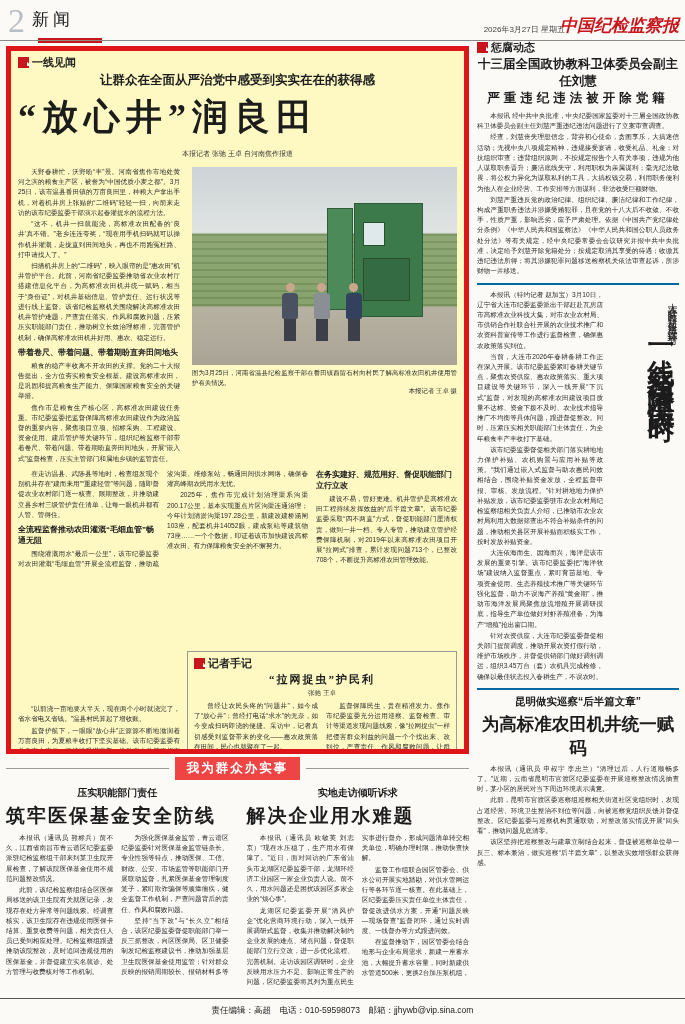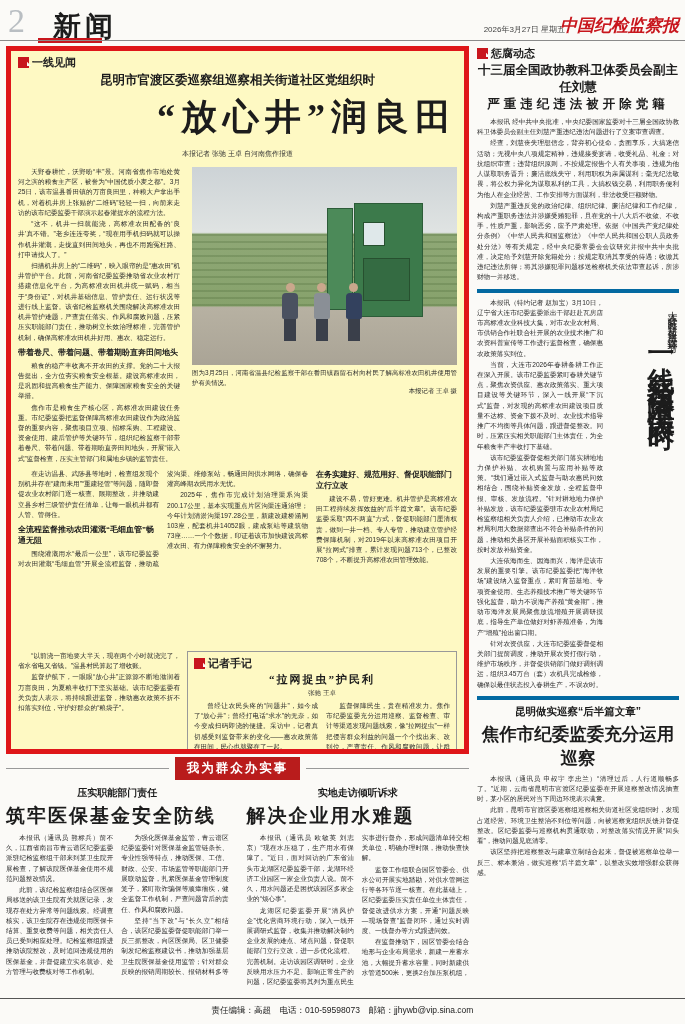--- a/index.html
+++ b/index.html
@@ -3,80 +3,80 @@
 <meta charset="utf-8">
 <style>
   * { margin:0; padding:0; box-sizing:border-box; }
   html,body { width:685px; height:1024px; }
   body { position:relative; background:#fbfaf7; font-family:"Liberation Sans",sans-serif; color:#1c1c1c; overflow:hidden; }
 
   
   .hdr { position:absolute; top:0; left:0; width:685px; height:44px; }
   .hdr-rule { position:absolute; top:40px; left:0; width:685px; border-top:1px solid #8a8a8a; }
   .pageno { position:absolute; top:2px; left:8px; font-size:34px; color:#b9bec2; font-family:"Liberation Serif",serif; }
-  .section { position:absolute; top:8px; left:53px; font-size:28px; font-weight:bold; letter-spacing:4px; }
+  .section { position:absolute; top:8px; left:32px; font-size:17px; font-weight:normal; letter-spacing:4px; }
   .section-bar { position:absolute; top:38px; left:38px; width:64px; height:5px; background:#c8161d; }
   .dateline { position:absolute; top:24px; right:120px; font-size:8px; color:#444;text-align:right; }
   .masthead { position:absolute; top:14px; right:6px; font-size:17px; font-weight:bold; font-style:italic; color:#c8161d; font-family:"Liberation Serif",serif; }
 
   
   .kicker { display:flex; align-items:center; gap:3px; font-size:11px; font-weight:bold; color:#222; }
   .flag { width:11px; height:11px; background:#c8161d; position:relative; display:inline-block; }
   .flag:after { content:""; position:absolute; right:-1px; bottom:-1px; border:3px solid transparent; border-top-color:#fbfaf7; transform:rotate(45deg); }
   .p { font-size:6.6px; line-height:1.55; text-align:justify; text-indent:2em; color:#2a2a2a; margin-bottom:1px; }
-  .hairline { border-top:4px solid #0369a1; }
+  .hairline { border-top:2px solid #0369a1; }
 
   
   .main-box { position:absolute; left:6px; top:46px; width:463px; height:708px; border:5px solid #df1619; background:#fef9c3; padding:4px 7px; overflow:hidden; }
   .overline { text-align:center; font-size:12.5px; font-weight:bold; margin-top:2px; }
-  .headline { text-align:right; font-size:36px; font-weight:bold; letter-spacing:6px; margin-top:4px; font-family:"Liberation Serif",serif; }
+  .headline { text-align:left; font-size:36px; font-weight:bold; letter-spacing:6px; margin-top:4px; font-family:"Liberation Serif",serif; }
   .byline { text-align:center; font-size:7px; color:#333; margin-top:7px; }
   .rowA { display:flex; gap:12px; margin-top:8px; }
   .colL { width:162px; flex:none; }
   .subhead { font-size:8px; font-weight:bold; margin:4px 0 3px; text-indent:0; }
   .photo-wrap { flex:1; }
   .photo { position:relative; width:100%; height:198px; overflow:hidden; background:linear-gradient(#cdd3d6 0%,#dfe3e2 32%,#dfe3e2 33%,#8fa876 34%,#87a26c 70%,#b7b1a2 71%,#aaa496 100%); }
   .field-rows { position:absolute; left:0; top:34%; width:100%; height:36%; background:repeating-linear-gradient(180deg, rgba(70,100,50,.25) 0 2px, transparent 2px 7px); }
   .cabinet { position:absolute; right:13%; top:18%; width:26%; height:58%; background:#3c7a4b; border:1px solid #2c5c38; }
   .cabinet-door { position:absolute; left:-42%; top:4%; width:40%; height:90%; background:#4c8a59; border:1px solid #2c5c38; }
   .cabinet-screen { position:absolute; left:12%; top:16%; width:34%; height:22%; background:#dfe8ea; border:1px solid #27502f; }
   .cabinet-panel { position:absolute; left:12%; top:48%; width:70%; height:38%; background:#346b42; border:1px solid #27502f; }
   .person { position:absolute; bottom:12%; }
   .person .head { width:9px; height:9px; border-radius:50%; background:#caa78c; margin:0 auto; }
   .person .torso { width:16px; height:26px; border-radius:4px 4px 2px 2px; margin-top:1px; }
   .person .legs { width:12px; height:22px; margin:0 auto; background:#3a3f4a; }
   .rowB { margin-top:4px; column-count:3; column-gap:8px; height:178px; overflow:hidden; }
-  .rowC { display:flex; gap:7px; margin-top:4px; }
+  .rowC { display:flex; gap:7px; margin-top:4px;align-items:center; }
   .caption { font-size:6.4px; line-height:1.5; text-align:justify; margin-top:3px; color:#2a2a2a; }
   .credit { text-align:right; font-size:6.4px; color:#2a2a2a; }
 
   
   .note-box { flex:1; border:1px solid #999; padding:4px 6px; height:170px; overflow:hidden; }
   .note-head { text-align:center; font-size:11px; font-weight:bold; letter-spacing:2px; font-family:"Liberation Serif",serif; margin-top:1px; }
   .note-byline { text-align:center; font-size:6.5px; color:#333; margin:2px 0 3px; }
   .note-cols { column-count:2; column-gap:8px; }
 
   
-  .rightcol { position:absolute; left:477px; top:46px; width:202px; height:950px; overflow:hidden; }
+  .rightcol { position:absolute; left:477px; top:40px; width:202px; height:950px; overflow:hidden; }
   .r-head1 { font-size:12.5px; font-weight:bold; text-align:center; margin-top:1px; font-family:"Liberation Serif",serif; }
   .r-head1b { font-size:12.5px; font-weight:bold; text-align:center; letter-spacing:4px; font-family:"Liberation Serif",serif; }
   .r-art2 { position:relative; margin-top:6px; padding-top:5px; }
   .r-art2 .text { margin-right:76px; }
   .vert-wrap { position:absolute; right:0; top:10px; height:400px; writing-mode:vertical-rl; display:flex; }
   .vert-kicker { font-size:10px; letter-spacing:3px; color:#222; margin-left:6px; }
   .vert-head { font-size:27px; font-weight:bold; letter-spacing:7px; font-family:"Liberation Serif",serif; }
   .r-art3 { margin-top:6px; padding-top:5px; }
   .r-k3 { text-align:center; font-size:10.5px; font-weight:bold; }
   .r-head3 { text-align:center; font-size:17.5px; font-weight:bold; margin:3px 0 4px; font-family:"Liberation Serif",serif; }
 
   
   .bottom { position:absolute; left:6px; top:757px; width:463px; height:238px; }
   .banner-row { display:flex; align-items:center; gap:6px; }
   .banner-row .line { flex:1; border-top:1px solid #999; }
-  .banner { background:#b91c1c; color:#fff; font-size:12.5px; font-weight:bold; letter-spacing:2px; padding:3px 12px; }
+  .banner { background:#ef4444; color:#fff; font-size:12.5px; font-weight:bold; letter-spacing:2px; padding:3px 12px; }
   .bot-arts { display:flex; gap:18px; margin-top:6px; }
   .bot-art { flex:1; }
   .bot-kicker { text-align:center; font-size:10px; font-weight:bold; }
   .bot-head { text-align:left; font-size:19px; font-weight:bold; letter-spacing:2px; margin:3px 0 4px; font-family:"Liberation Serif",serif; }
   .bot-cols { column-count:2; column-gap:8px; height:160px; overflow:hidden; }
 
   
   .footer { position:absolute; left:0; top:998px; width:685px; border-top:1px solid #555; padding-top:6px; text-align:center; font-size:8.5px; color:#222; }
 </style>
 </head>
@@ -89,21 +89,21 @@
   <div class="hdr-rule"></div>
   <div class="dateline">2026年3月27日 星期五</div>
   <div class="masthead">中国纪检监察报</div>
 </div>
 
 <div class="main-box">
   <div class="kicker">
     <span class="flag"></span>
     <span>一线见闻</span>
   </div>
-  <div class="overline">昆明市官渡区委巡察组巡察相关街道社区党组织时</div>
+  <div class="overline">让群众在全面从严治党中感受到实实在在的获得感</div>
   <div class="headline">“放心井”润良田</div>
   <div class="byline">本报记者 张驰 王卓 自河南焦作报道</div>
 
   <div class="rowA">
     <div class="colL">
       <div>
           <p class="p">天野春耕忙，沃野盼“丰”景。河南省焦作市地处黄河之滨的粮食主产区，被誉为“中国优质小麦之都”。3月25日，该市温县番田镇的万亩良田里，种粮大户拿出手机，对着机井房上张贴的“二维码”轻轻一扫，向前来走访的该市纪委监委干部演示起春灌提水的流程方法。</p>
           <p class="p">“这不，机井一扫就能浇，高标准农田配备的‘良井’真不错。”老乡连连夸奖，“现在用手机扫码就可以操作机井灌溉，走拢直到田间地头，再也不用跑冤枉路、打申请找人了。”</p>
           <p class="p">扫描机井房上的“二维码”，映入眼帘的是“惠农田”机井管护平台。此前，河南省纪委监委推动省农业农村厅搭建信息化平台，为高标准农田机井统一赋码，相当于“身份证”，对机井基础信息、管护责任、运行状况等进行线上监督。该省纪检监察机关围绕解决高标准农田机井管护难题，严查责任落实、作风和腐败问题，压紧压实职能部门责任，推动树立长效治理标准，完善管护机制，确保高标准农田机井好用、惠农、稳定运行。</p>
         </div>
@@ -201,21 +201,21 @@
         <p class="p">针对农资供应，大连市纪委监委督促相关部门提前调度，推动开展农资打假行动，维护市场秩序，并督促供销部门做好调剂调运，组织3.45万台（套）农机具完成检修，确保以最佳状态投入春耕生产，不误农时。</p>
       </div>
     <div class="vert-wrap">
       <div class="vert-kicker">大连紧盯春耕备耕关键环节</div>
       <div class="vert-head">一线察访保障不误农时</div>
     </div>
   </div>
 
   <div class="r-art3 hairline">
     <div class="r-k3">昆明做实巡察“后半篇文章”</div>
-    <div class="r-head3">焦作市纪委监委充分运用巡察</div>
+    <div class="r-head3">为高标准农田机井统一赋码</div>
     <div>
         <p class="p">本报讯（通讯员 申叔宇 李忠兰）“清理过后，人行道顺畅多了。”近期，云南省昆明市官渡区纪委监委在开展巡察整改情况抽查时，某小区的居民对当下周边环境表示满意。</p>
         <p class="p">此前，昆明市官渡区委巡察组巡察相关街道社区党组织时，发现占道经营、环境卫生整治不到位等问题，向被巡察党组织反馈并督促整改。区纪委监委与巡察机构贯通联动，对整改落实情况开展“回头看”，推动问题见底清零。</p>
         <p class="p">该区坚持把巡察整改与建章立制结合起来，督促被巡察单位举一反三、标本兼治，做实巡察“后半篇文章”，以整改实效增强群众获得感。</p>
       </div>
   </div>
 </div>
 
 <div class="bottom">
   <div class="banner-row">

